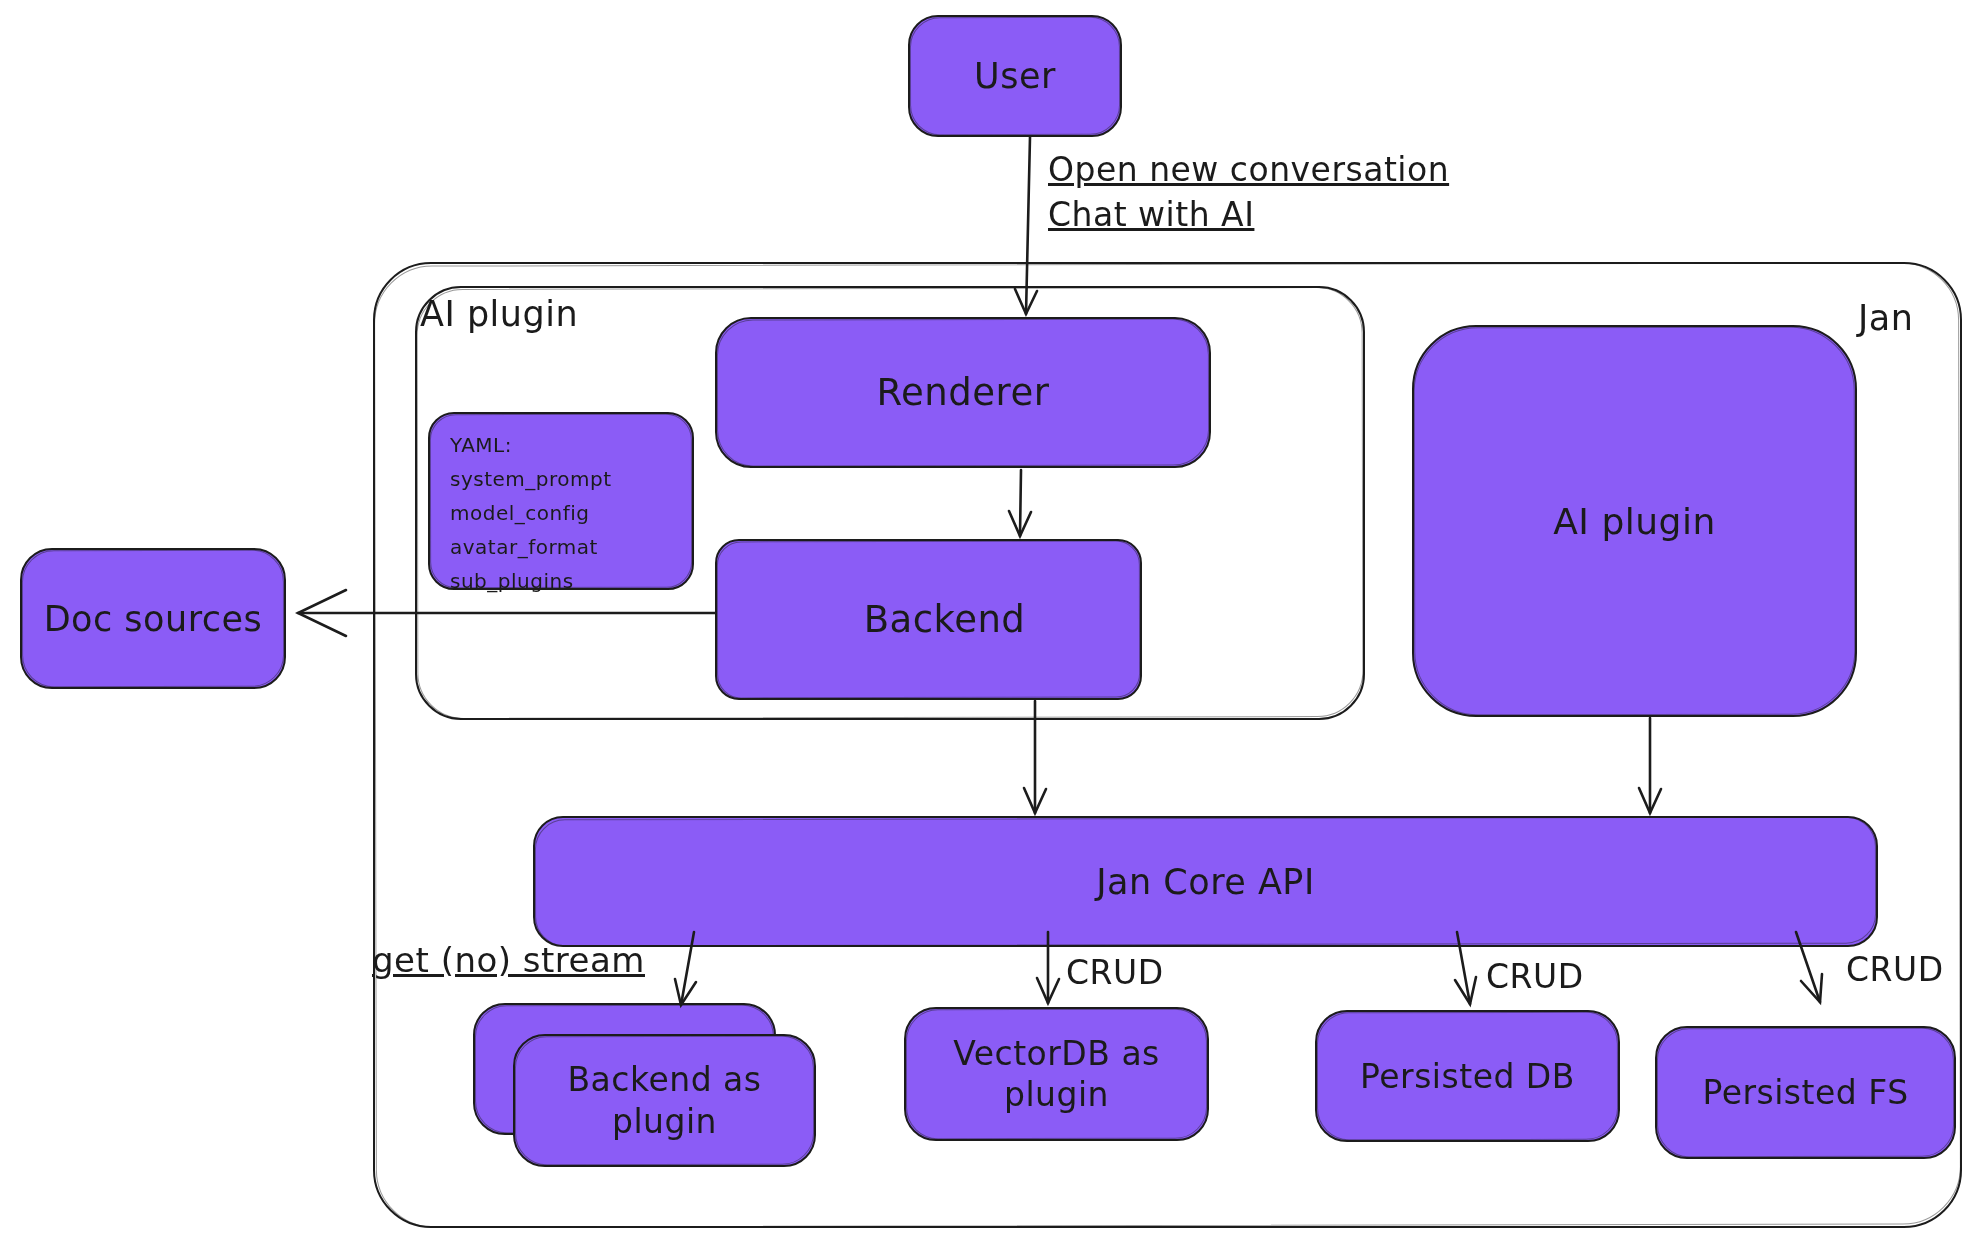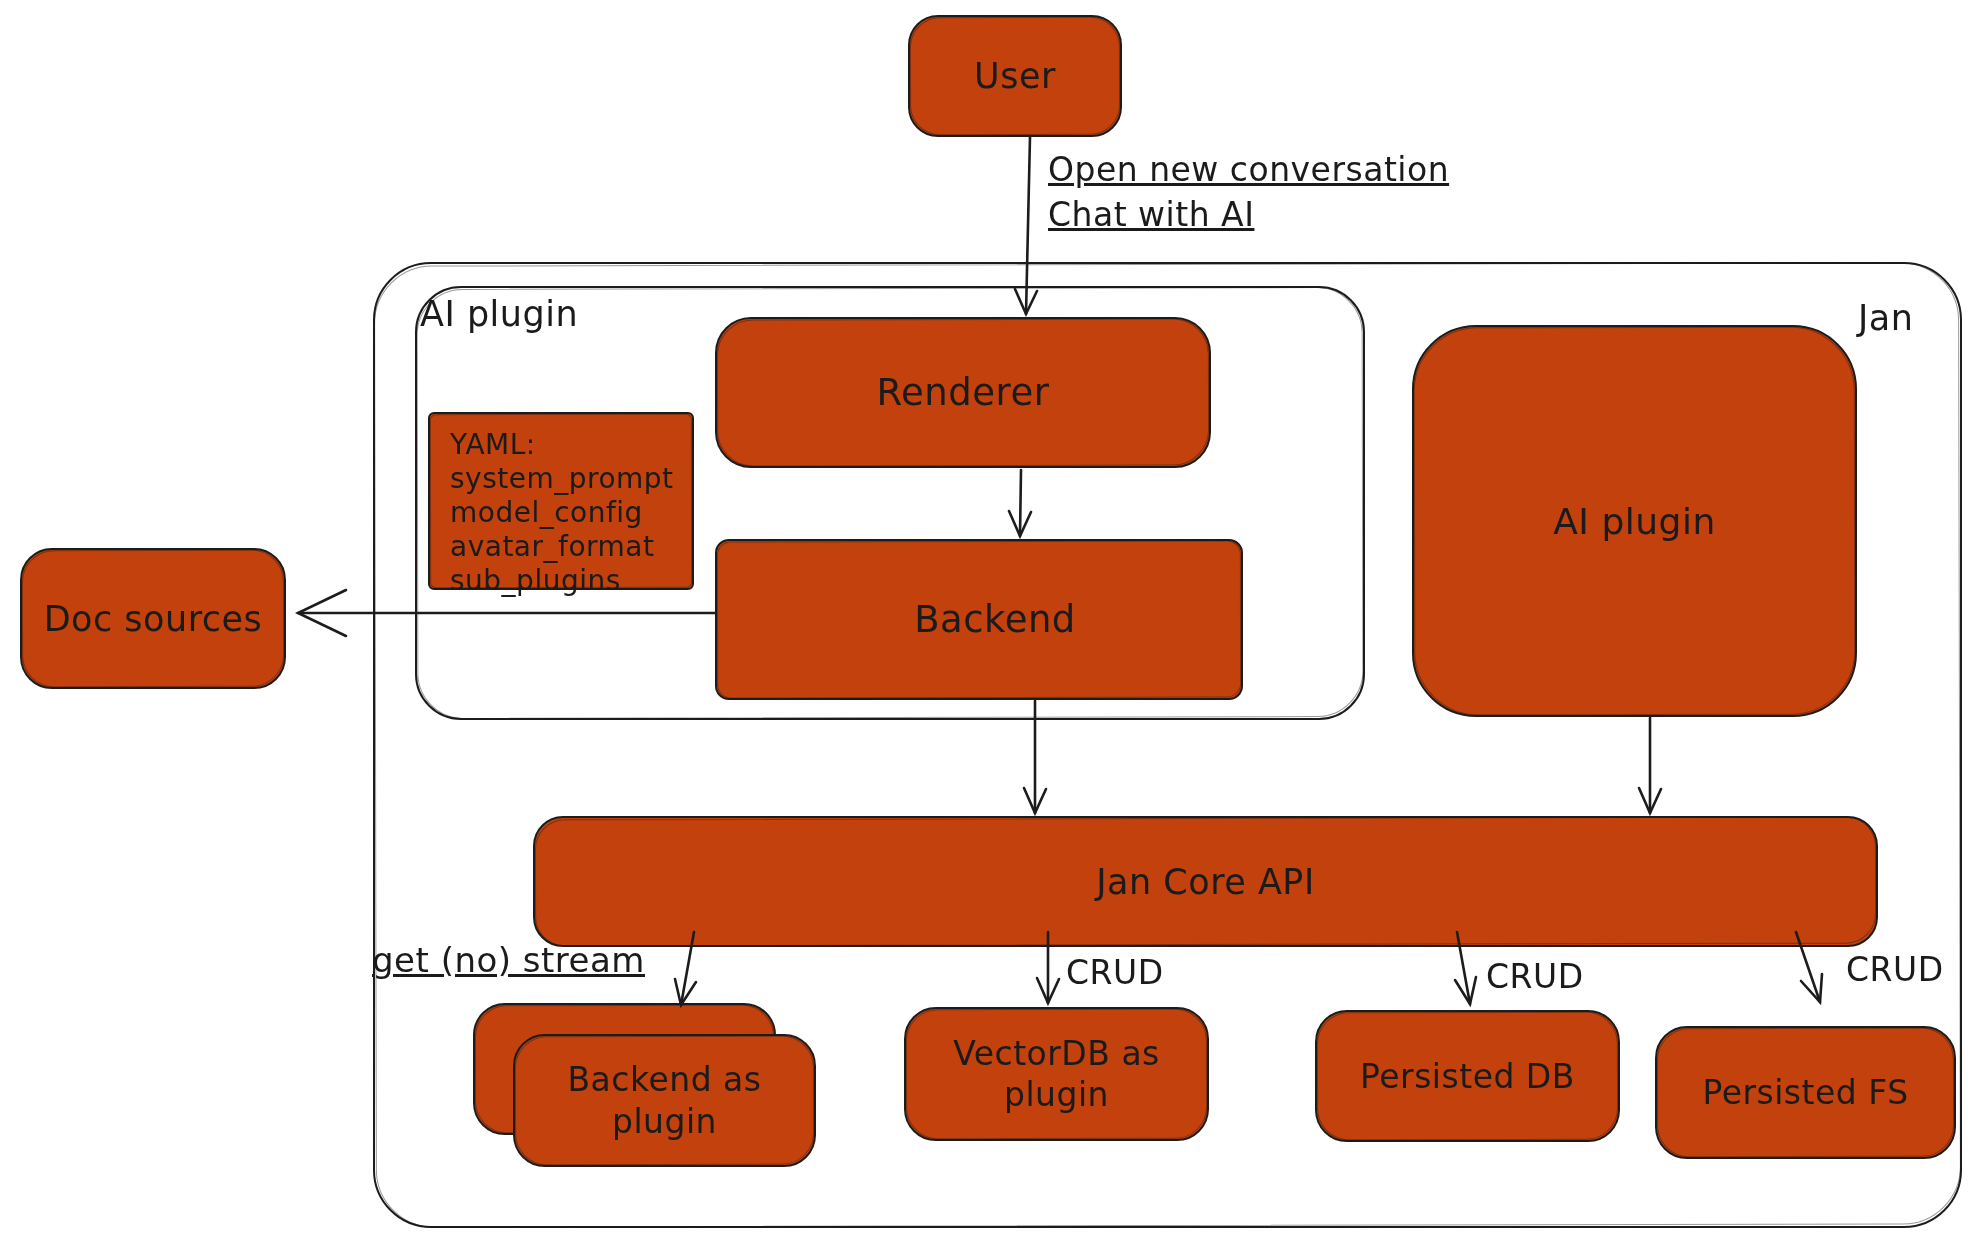--- a/index.html
+++ b/index.html
@@ -13,21 +13,21 @@
     height: 1246px;
     overflow: hidden;
     font-family: "DejaVu Sans", sans-serif;
     color: #1b1b1b;
   }
   
   .node {
     position: absolute;
     box-sizing: border-box;
     border: 2.8px solid #1c1c1c;
-    background: #c2410c;
+    background: #8b5cf6;
     display: flex;
     align-items: center;
     justify-content: center;
     text-align: center;
     letter-spacing: 0.5px;
     font-weight: 500;
   }
   .node::after {
     content: "";
     position: absolute;
@@ -46,23 +46,23 @@
     letter-spacing: 0.5px;
     white-space: nowrap;
   }
   .multiline { white-space: pre-line; text-decoration: underline; }
 
   
   #user-node        { left: 908px;  top: 15px;   width: 214px;  height: 122px; border-radius: 30px; font-size: 35px; }
   #jan-container    { left: 373px;  top: 262px;  width: 1589px; height: 966px; border-radius: 58px; }
   #ai-plugin-container { left: 415px; top: 286px; width: 950px; height: 434px; border-radius: 46px; }
   #renderer-node    { left: 715px;  top: 317px;  width: 496px;  height: 151px; border-radius: 36px; font-size: 37px; }
-  #backend-node     { left: 715px;  top: 539px;  width: 528px;  height: 161px; border-radius: 14px; font-size: 37px; padding-left: 32px; }
-  #yaml-note        { left: 428px;  top: 412px;  width: 266px;  height: 178px; border-radius: 6px;
-                      display: block; text-align: left; padding: 14px 10px 10px 20px; font-size: 28px; line-height: 34px; }
+  #backend-node     { left: 715px;  top: 539px;  width: 427px;  height: 161px; border-radius: 24px; font-size: 37px; padding-left: 32px; }
+  #yaml-note        { left: 428px;  top: 412px;  width: 266px;  height: 178px; border-radius: 26px;
+                      display: block; text-align: left; padding: 14px 10px 10px 20px; font-size: 20px; line-height: 34px; }
   #ai-plugin-node   { left: 1412px; top: 325px;  width: 445px;  height: 392px; border-radius: 64px; font-size: 36px; }
   #doc-sources-node { left: 20px;   top: 548px;  width: 266px;  height: 141px; border-radius: 32px; font-size: 35px; }
   #jan-core-api-node{ left: 533px;  top: 816px;  width: 1345px; height: 131px; border-radius: 30px; font-size: 35px; text-align: right; }
   #models-back-box  { left: 473px;  top: 1003px; width: 303px;  height: 132px; border-radius: 32px; }
   #models-node      { left: 513px;  top: 1034px; width: 303px;  height: 133px; border-radius: 32px; font-size: 33px; line-height: 1.25; }
   #models-node .wrap { max-width: 210px; }
   #vectordb-node    { left: 904px;  top: 1007px; width: 305px;  height: 134px; border-radius: 32px; font-size: 33px; line-height: 1.25; }
   #vectordb-node .wrap { max-width: 240px; }
   #persisted-db-node{ left: 1315px; top: 1010px; width: 305px;  height: 132px; border-radius: 32px; font-size: 33px; }
   #persisted-fs-node{ left: 1655px; top: 1014px; width: 301px;  height: 133px; border-radius: 32px; font-size: 33px; margin-top: 12px; }

